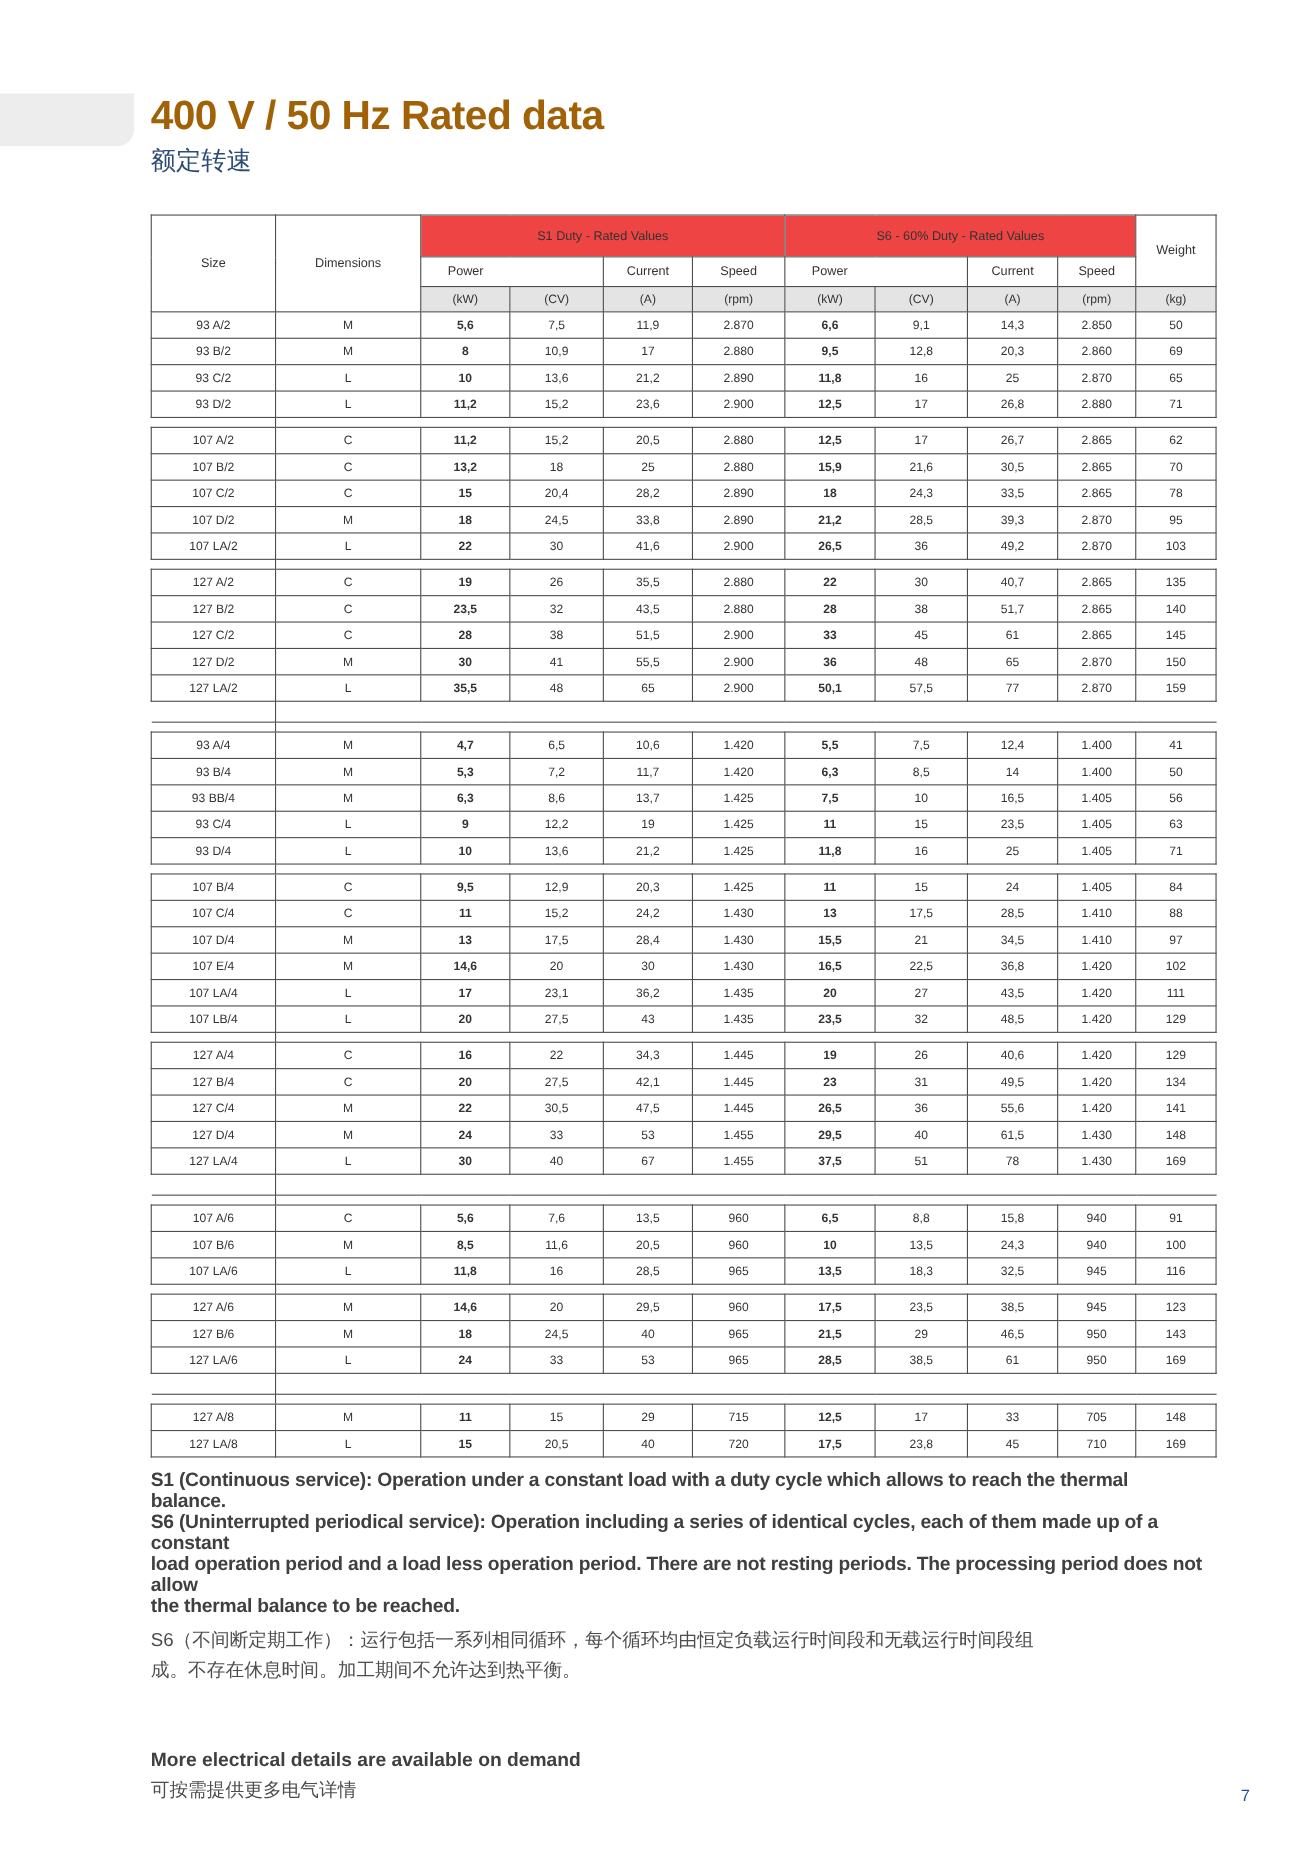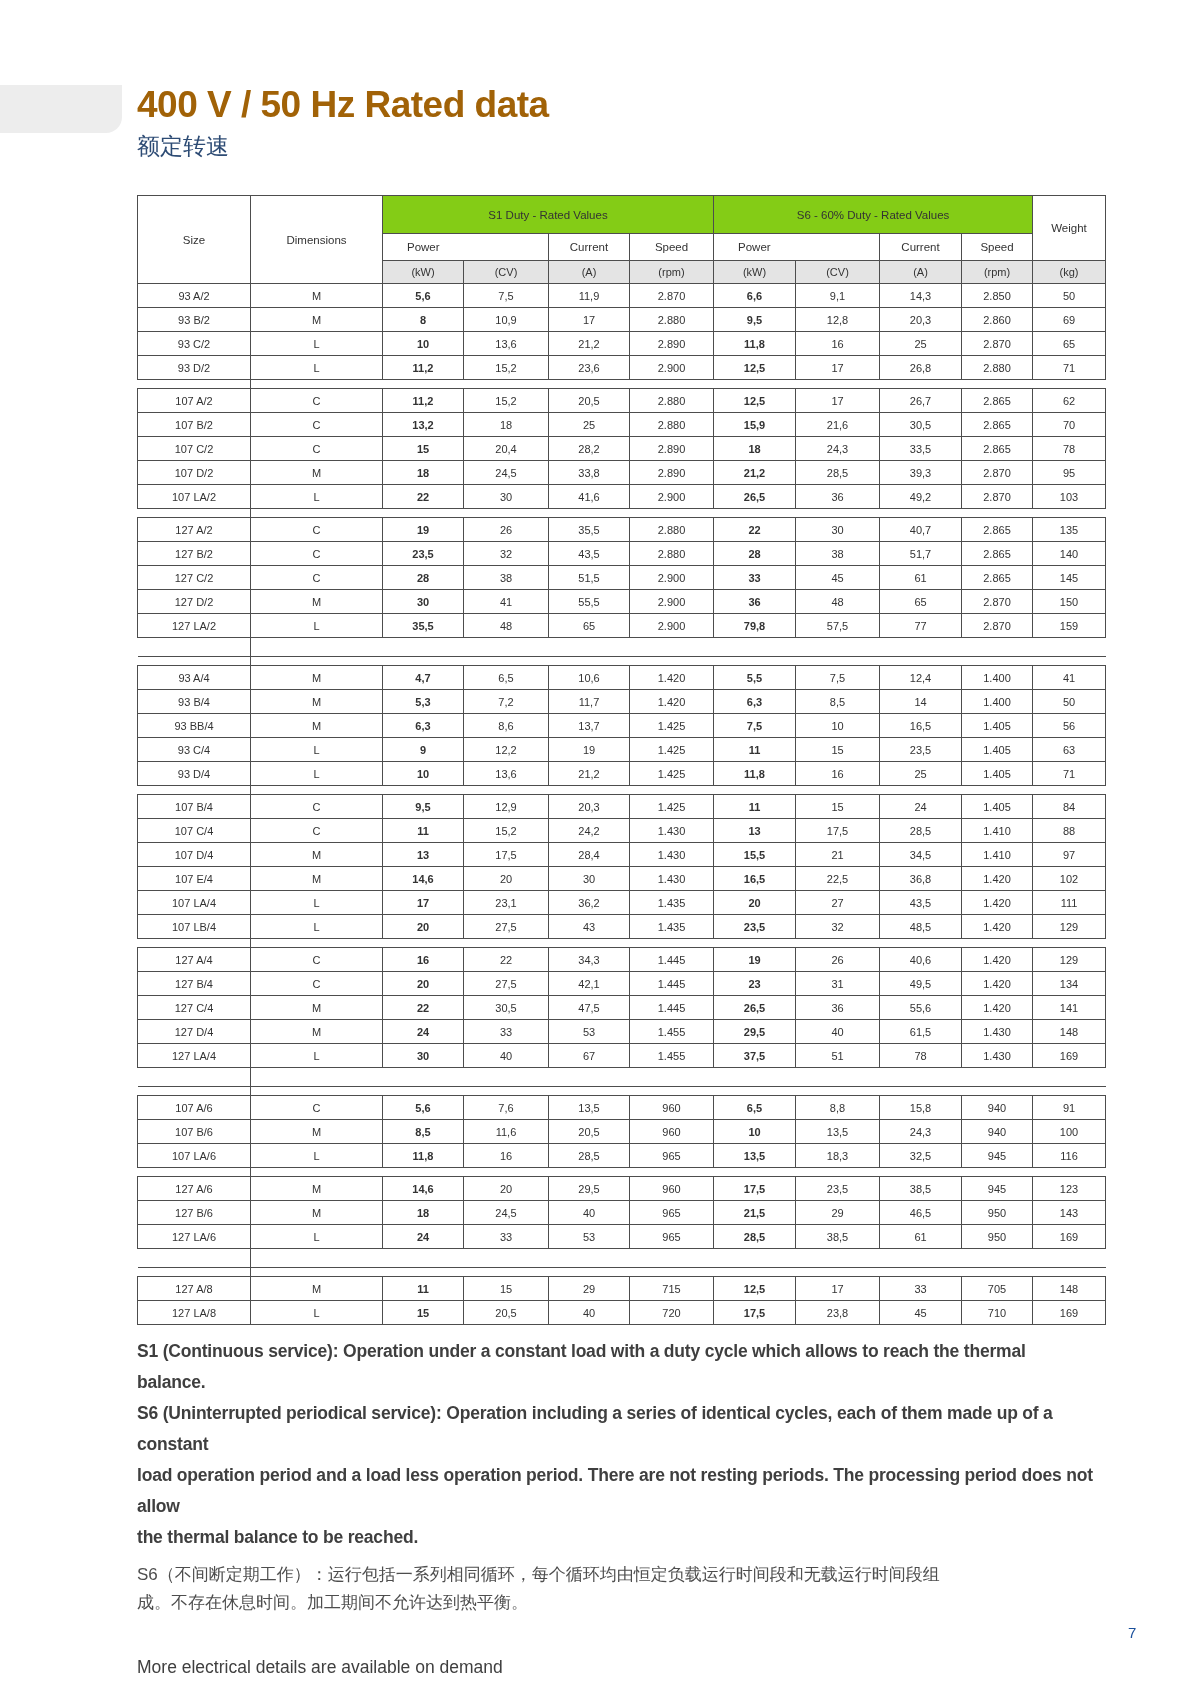--- a/index.html
+++ b/index.html
@@ -21,45 +21,45 @@
   }
   table.rated{
     position:absolute;left:137px;top:195px;
     border-collapse:collapse;table-layout:fixed;width:968px;
     font-size:11px;color:#333;
   }
   table.rated th, table.rated td{
     border:1px solid #4d4d4d;padding:0;text-align:center;font-weight:normal;
     overflow:hidden;white-space:nowrap;
   }
-  tr.h1 th{height:37px;background:#84cc16;font-size:11.5px;}
+  tr.h1 th{height:37px;background:#ef4444;font-size:11.5px;}
   tr.h2 th{height:26px;background:#fff;font-size:11.5px;}
   tr.h3 th{height:22px;background:#e4e4e4;font-size:11px;}
   tr.h3{background:#e4e4e4;margin-top:44px;}
   th.span-cell{background:transparent !important;}
   tr.h2 th.pw{text-align:left;padding-left:24px;}
   tbody td{height:23px;}
   tbody td.bold{font-weight:bold;}
   tr.sep td{border-top:none;border-bottom:none;border-left:none;border-right:none;}
   tr.sep td.sep-left{border-right:1px solid #4d4d4d;}
   tr.sep.thin td{height:8px;}
   tr.sep.tall td{height:18px;border-bottom:1px solid #4d4d4d;}
   .notes{
     position:absolute;left:137px;top:1336px;width:960px;
   }
   .note-en{
     margin:0 0 8px 0;font-size:17.5px;font-weight:bold;color:#3f3f3f;
-    line-height:31px;white-space:pre-line;letter-spacing:-0.2px;
+    line-height:19px;white-space:pre-line;letter-spacing:-0.2px;
   }
   .note-zh{
     margin:0 0 0 0;font-size:17px;font-weight:normal;color:#4d4d4d;
     line-height:28px;white-space:pre-line;
   }
   .note-more-en{
-    margin:40px 0 6px 0;font-size:17.5px;font-weight:normal;color:#3f3f3f;
+    margin:56px 0 6px 0;font-size:17.5px;font-weight:bold;color:#3f3f3f;
   }
   .note-more-zh{
     margin:0;font-size:17px;color:#4d4d4d;
   }
   .page-number{
     position:absolute;left:1128px;top:1624px;font-size:15px;color:#1a4f9b;
   }
 </style>
 </head>
 <body>
@@ -289,21 +289,21 @@
         <td>2.870</td>
         <td>150</td>
       </tr>
       <tr>
         <td>127 LA/2</td>
         <td>L</td>
         <td class="bold">35,5</td>
         <td>48</td>
         <td>65</td>
         <td>2.900</td>
-        <td class="bold">79,8</td>
+        <td class="bold">50,1</td>
         <td>57,5</td>
         <td>77</td>
         <td>2.870</td>
         <td>159</td>
       </tr>
       <tr class="sep tall">
         <td class="sep-left"></td>
         <td colspan="10"></td>
       </tr>
       <tr class="sep thin">

